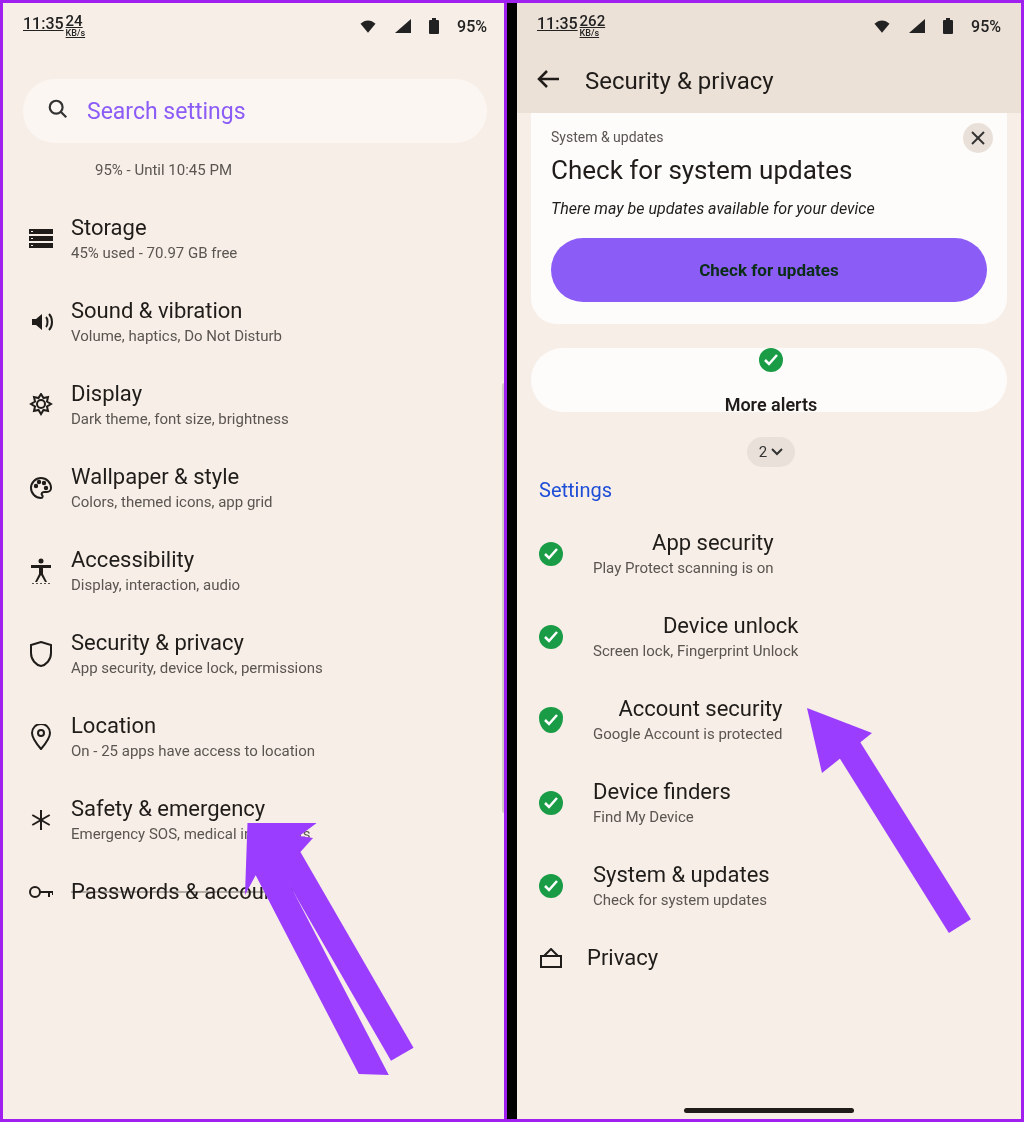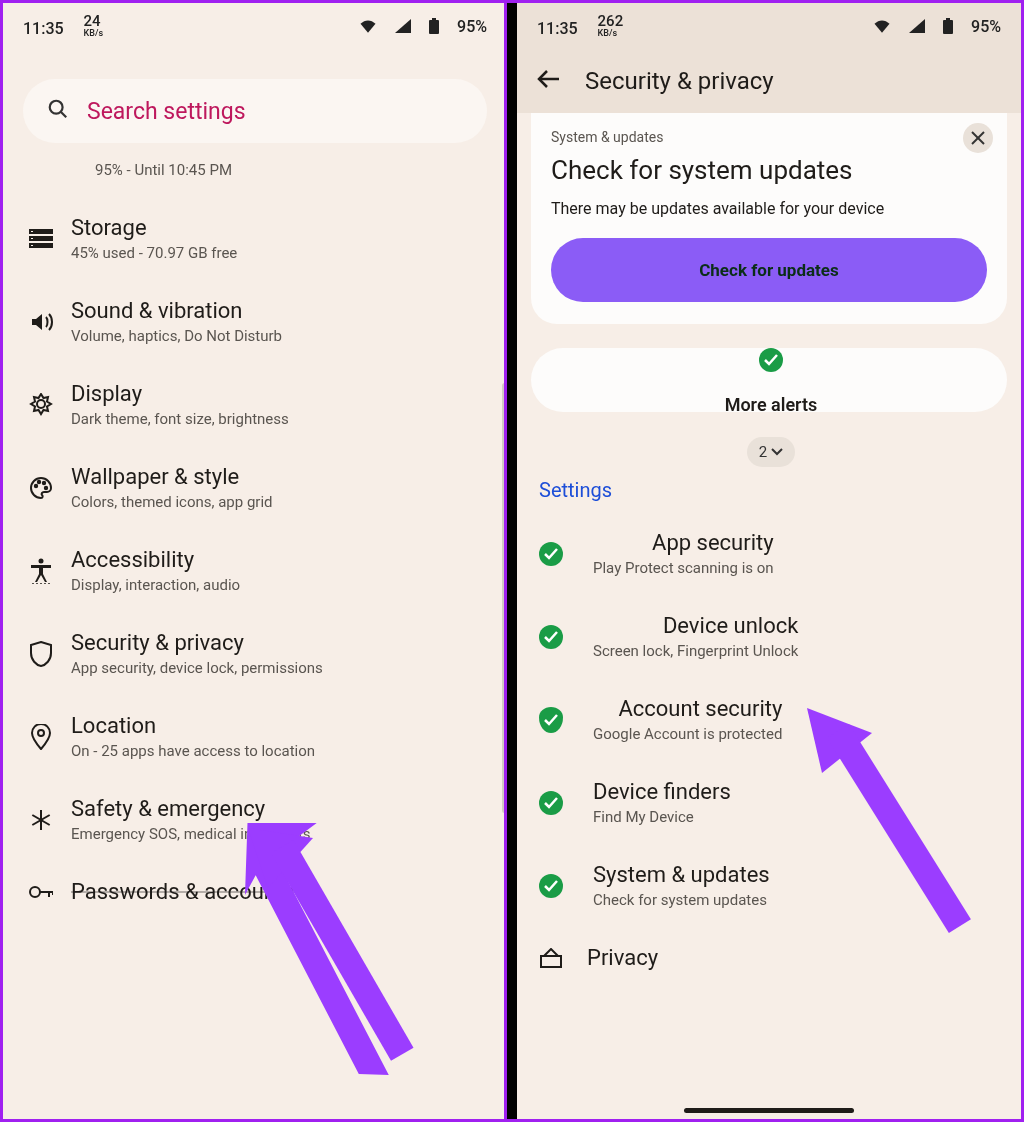--- a/index.html
+++ b/index.html
@@ -5,46 +5,46 @@
   * { box-sizing: border-box; margin: 0; padding: 0; }
   html, body { width: 1024px; height: 1122px; overflow: hidden; font-family: Roboto, "Segoe UI", Arial, sans-serif; }
   body { display: flex; border: 3px solid #a020f0; }
   .phone { flex: 1; height: 100%; background: #f7eee7; position: relative; overflow: hidden; }
   .divider { width: 10px; background: #000; flex: none; position: relative; }
   .divider::before, .divider::after { content: ""; position: absolute; left: -3px; width: 3px; height: 100%; background: #a020f0; }
   .divider::after { right: -3px; left: auto; }
 
   
   .status-bar { height: 46px; display: flex; align-items: center; justify-content: space-between; padding: 0 20px; color: #222; font-size: 16px; font-weight: 500; }
-  .status-left { display: flex; align-items: flex-end; gap: 20px; }
+  .status-left { display: flex; align-items: flex-start; gap: 2px; text-decoration: underline; }
   .status-speed { font-size: 15px; line-height: 1; }
   .status-speed .unit { font-size: 9px; display: block; }
   .status-right { display: flex; align-items: center; gap: 18px; }
   .ico { display: inline-flex; }
 
   
   .search-pill { margin: 30px 20px 10px 20px; background: #fbf6f2; border-radius: 40px; height: 64px; display: flex; align-items: center; padding: 0 24px; gap: 18px; }
   .search-pill svg { flex: none; }
-  .search-text { font-size: 23px; color: #be185d; }
+  .search-text { font-size: 23px; color: #8b5cf6; }
   .partial-sub { font-size: 15px; color: #5a5550; padding: 8px 0 18px 92px; }
 
   .setting-item { display: flex; align-items: center; padding: 18px 20px 18px 20px; gap: 12px; }
   .setting-item .icon-slot { width: 36px; display: flex; justify-content: center; color: #1f1c19; }
   .setting-item .txt { flex: 1; }
   .setting-item .title { font-size: 22px; color: #1f1c19; font-weight: 400; }
   .setting-item .sub { font-size: 15px; color: #5a5550; margin-top: 4px; }
   .scrollbar-left { position: absolute; right: 0; top: 380px; width: 5px; height: 430px; background: rgba(0,0,0,0.15); border-radius: 3px; }
 
   
   .header { display: flex; align-items: center; gap: 24px; padding: 18px 20px; background: #ece1d7; }
   .header .title { font-size: 24px; color: #1f1c19; }
   .card { background: #fdfcfb; margin: 0 14px 24px 14px; border-radius: 0 0 26px 26px; padding: 16px 20px 22px 20px; position: relative; }
   .card .eyebrow { font-size: 14px; color: #5a5550; }
   .card .headline { font-size: 26px; color: #1f1c19; margin: 10px 0 14px 0; }
-  .card .bodytxt { font-size: 16px; color: #1f1c19; margin-bottom: 20px; }
+  .card .bodytxt { font-size: 16px; color: #1f1c19; margin-bottom: 20px; font-style: italic; }
   .card .close { position: absolute; right: 14px; top: 10px; width: 30px; height: 30px; border-radius: 50%; background: #e9e1d9; display: flex; align-items: center; justify-content: center; font-size: 18px; color: #333; cursor: pointer; }
   .cta { background: #8b5cf6; color: #0b2e17; font-size: 17px; font-weight: 700; border-radius: 34px; height: 64px; display: flex; align-items: center; justify-content: center; cursor: pointer; }
 
   .alerts-pill { background: #fdfcfb; margin: 0 14px; border-radius: 50px; height: 64px; display: flex; align-items: center; padding: 0 18px 0 22px; gap: 22px; flex-direction: column; }
   .alerts-pill .label { flex: 1; font-size: 18px; font-weight: 600; color: #1f1c19; }
   .badge { background: #e9e1d9; border-radius: 20px; padding: 6px 12px; display: flex; align-items: center; gap: 4px; font-size: 15px; color: #333; }
 
   .section-label { font-size: 20px; color: #1d4ed8; padding: 30px 22px 10px 22px; margin-top: 36px; }
 
   .sec-item { display: flex; align-items: center; gap: 30px; padding: 18px 22px; }

